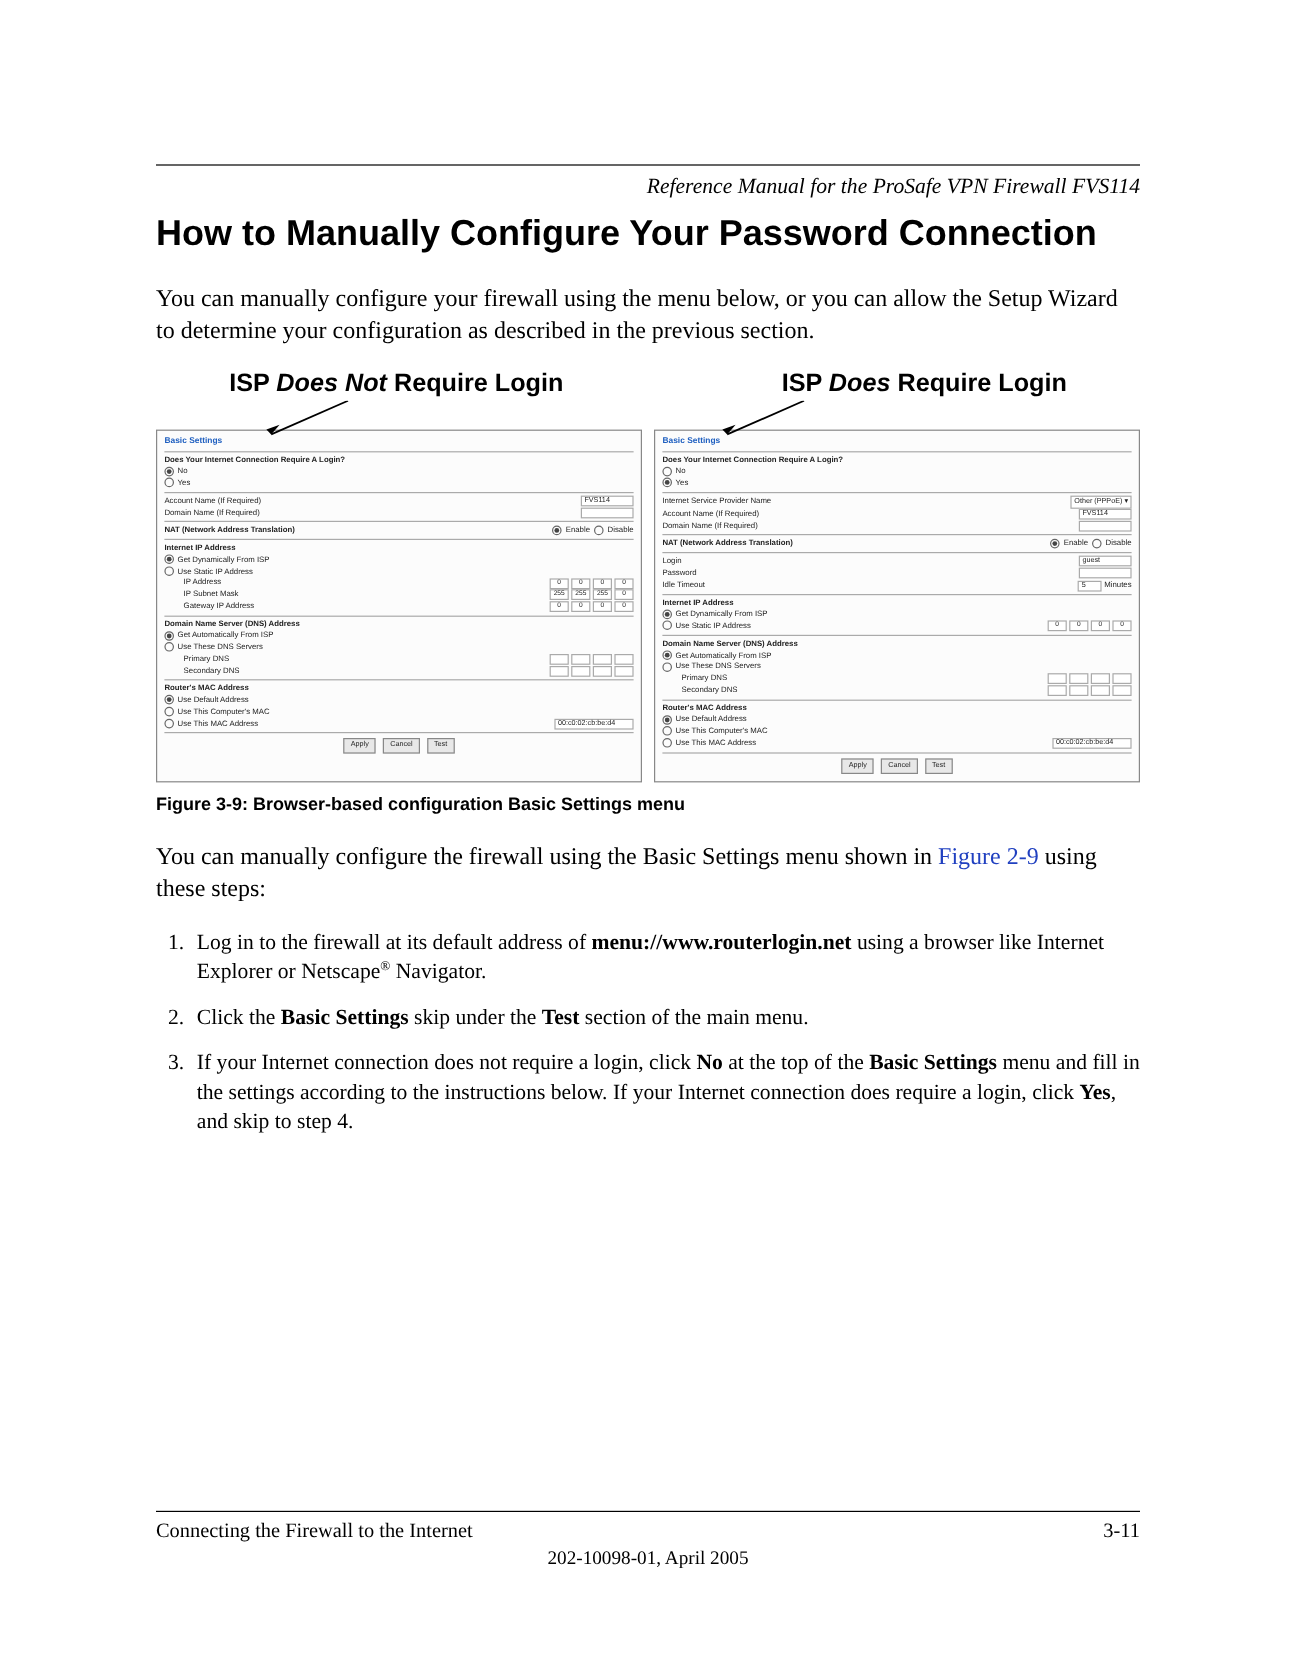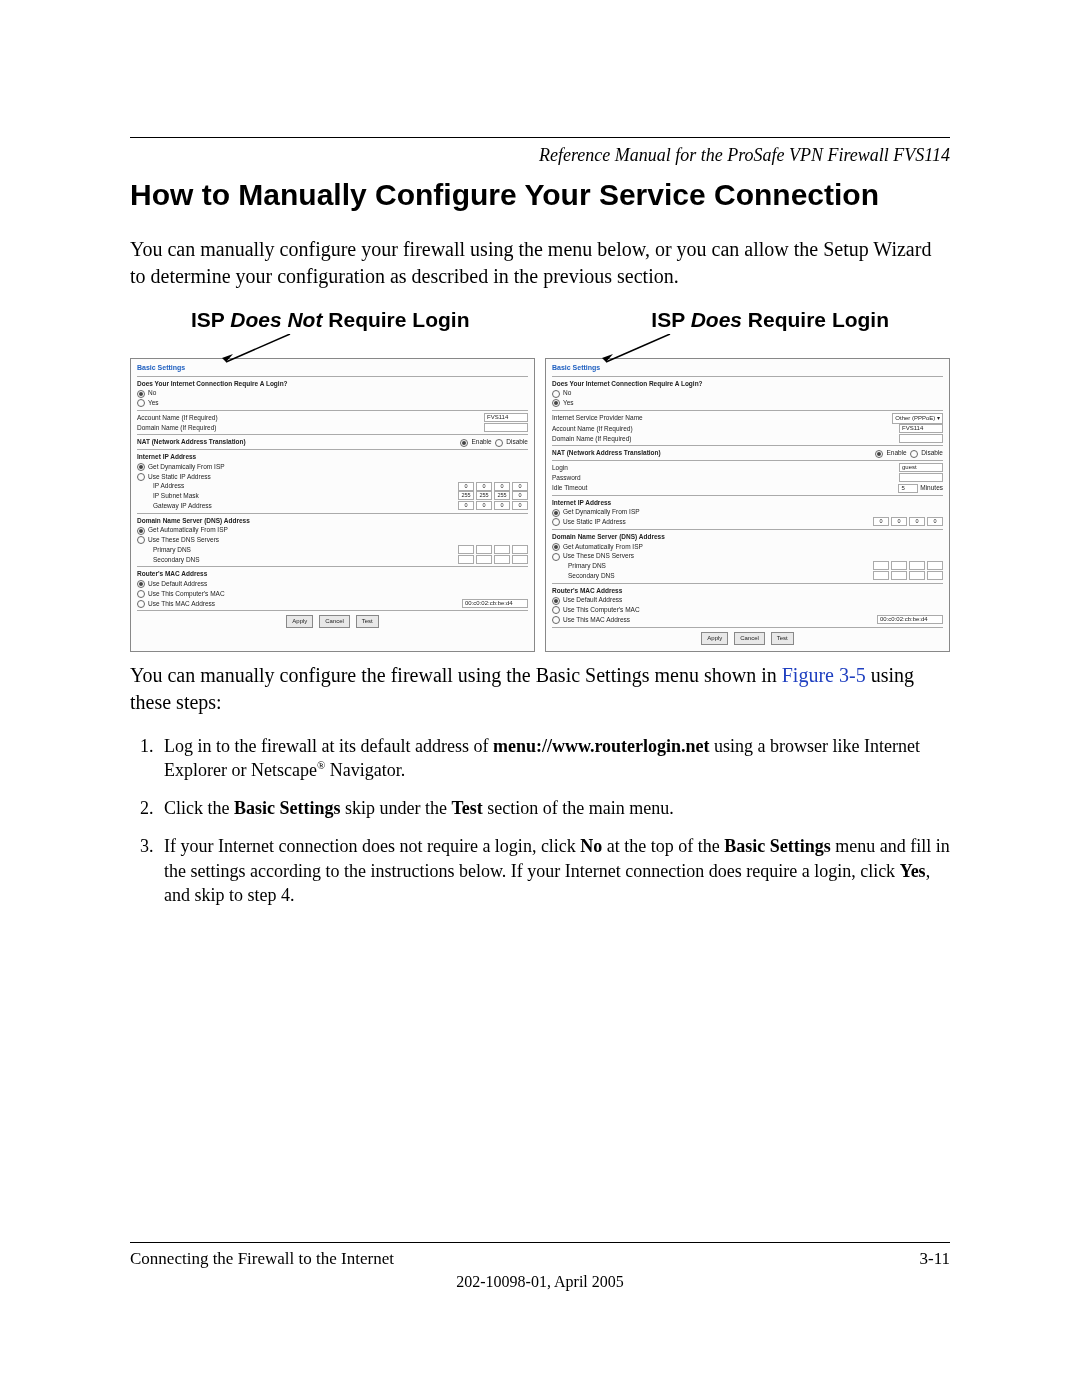--- a/index.html
+++ b/index.html
@@ -76,38 +76,38 @@
     font-family: Arial, Helvetica, sans-serif;
     font-weight:bold;
     font-size:15px;
     margin:10px 0 22px 0;
   }
   .link-blue { color:#2040c0; }
   ol.steps { font-size:18px; line-height:1.35; padding-left:28px; margin:0; }
   ol.steps li { margin-bottom:14px; padding-left:6px; }
   .footer {
     position:absolute;
-    left:130px; right:130px; bottom:106px;
+    left:130px; right:130px; bottom:89px;
   }
   .footer-row {
     display:flex; justify-content:space-between;
     font-size:17px; margin-top:6px;
   }
   .doc-id { text-align:center; font-size:16px; margin-top:4px; }
 </style>
 </head>
 <body>
 
 <div class="page">
 
   <div class="running-head">Reference Manual for the ProSafe VPN Firewall FVS114</div>
   <div style="height:28px"></div>
   <hr class="rule">
 
-  <h1 class="section">How to Manually Configure Your Service Connection</h1>
+  <h1 class="section">How to Manually Configure Your Password Connection</h1>
 
   <p class="body">You can manually configure your firewall using the menu below, or you can allow the Setup Wizard to determine your configuration as described in the previous section.</p>
 
   <div class="figure-wrap">
     <div class="col-labels">
       <div>
         <span>ISP </span><em>Does Not</em><span> Require Login</span>
       </div>
       <div>
         <span>ISP </span><em>Does</em><span> Require Login</span>
@@ -296,24 +296,25 @@
           </div>
         <hr>
         <div class="btnbar">
           <span class="btn">Apply</span>
           <span class="btn">Cancel</span>
           <span class="btn">Test</span>
         </div>
       </div>
     </div>
 
+    <div class="figure-caption">Figure 3-9:  Browser-based configuration Basic Settings menu</div>
   </div>
 
   <p class="body">
-    <span>You can manually configure the firewall using the Basic Settings menu shown in </span><span class="link-blue">Figure 3-5</span><span> using these steps:</span>
+    <span>You can manually configure the firewall using the Basic Settings menu shown in </span><span class="link-blue">Figure 2-9</span><span> using these steps:</span>
   </p>
 
   <ol class="steps">
     <li>
       <span>Log in to the firewall at its default address of </span><b>menu://www.routerlogin.net</b><span> using a browser like Internet Explorer or Netscape</span><sup style="font-size:11px">®</sup><span> Navigator.</span>
     </li>
     <li>
       <span>Click the </span><b>Basic Settings</b><span> skip under the </span><b>Test</b><span> section of the main menu.</span>
     </li>
     <li>

